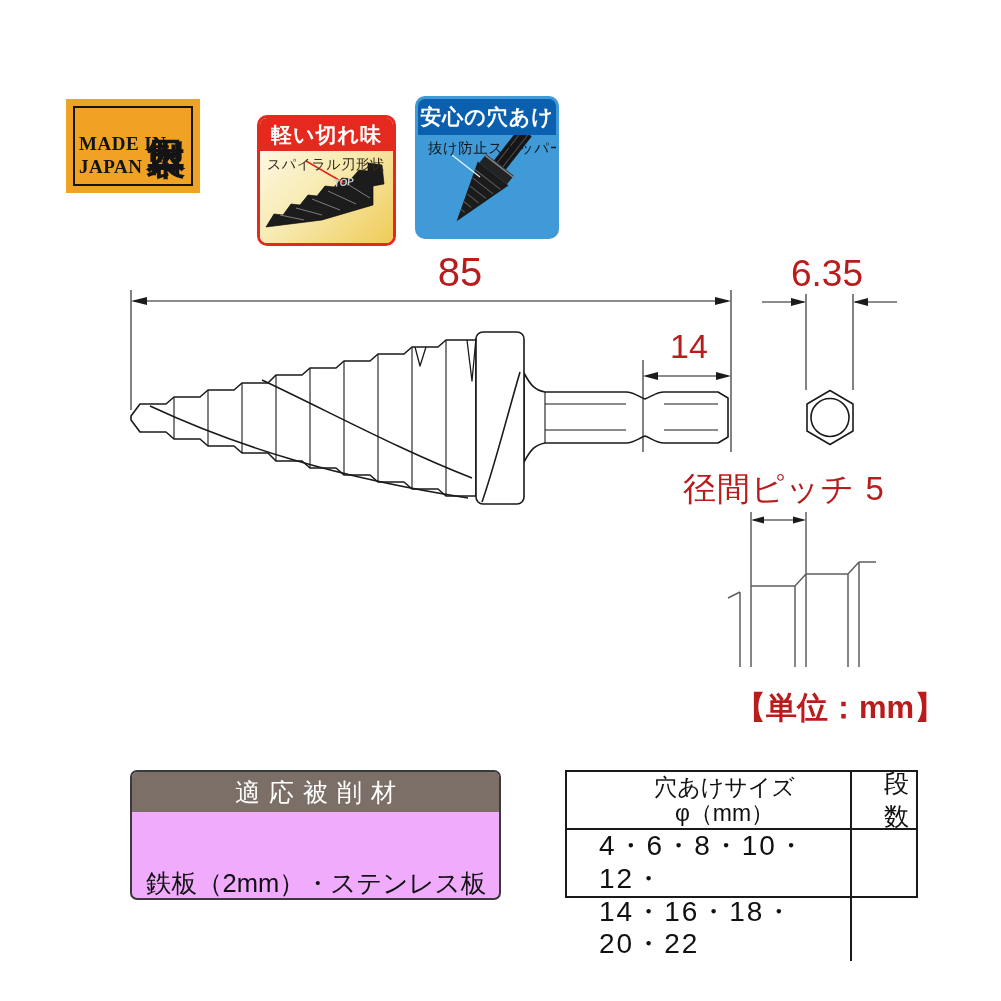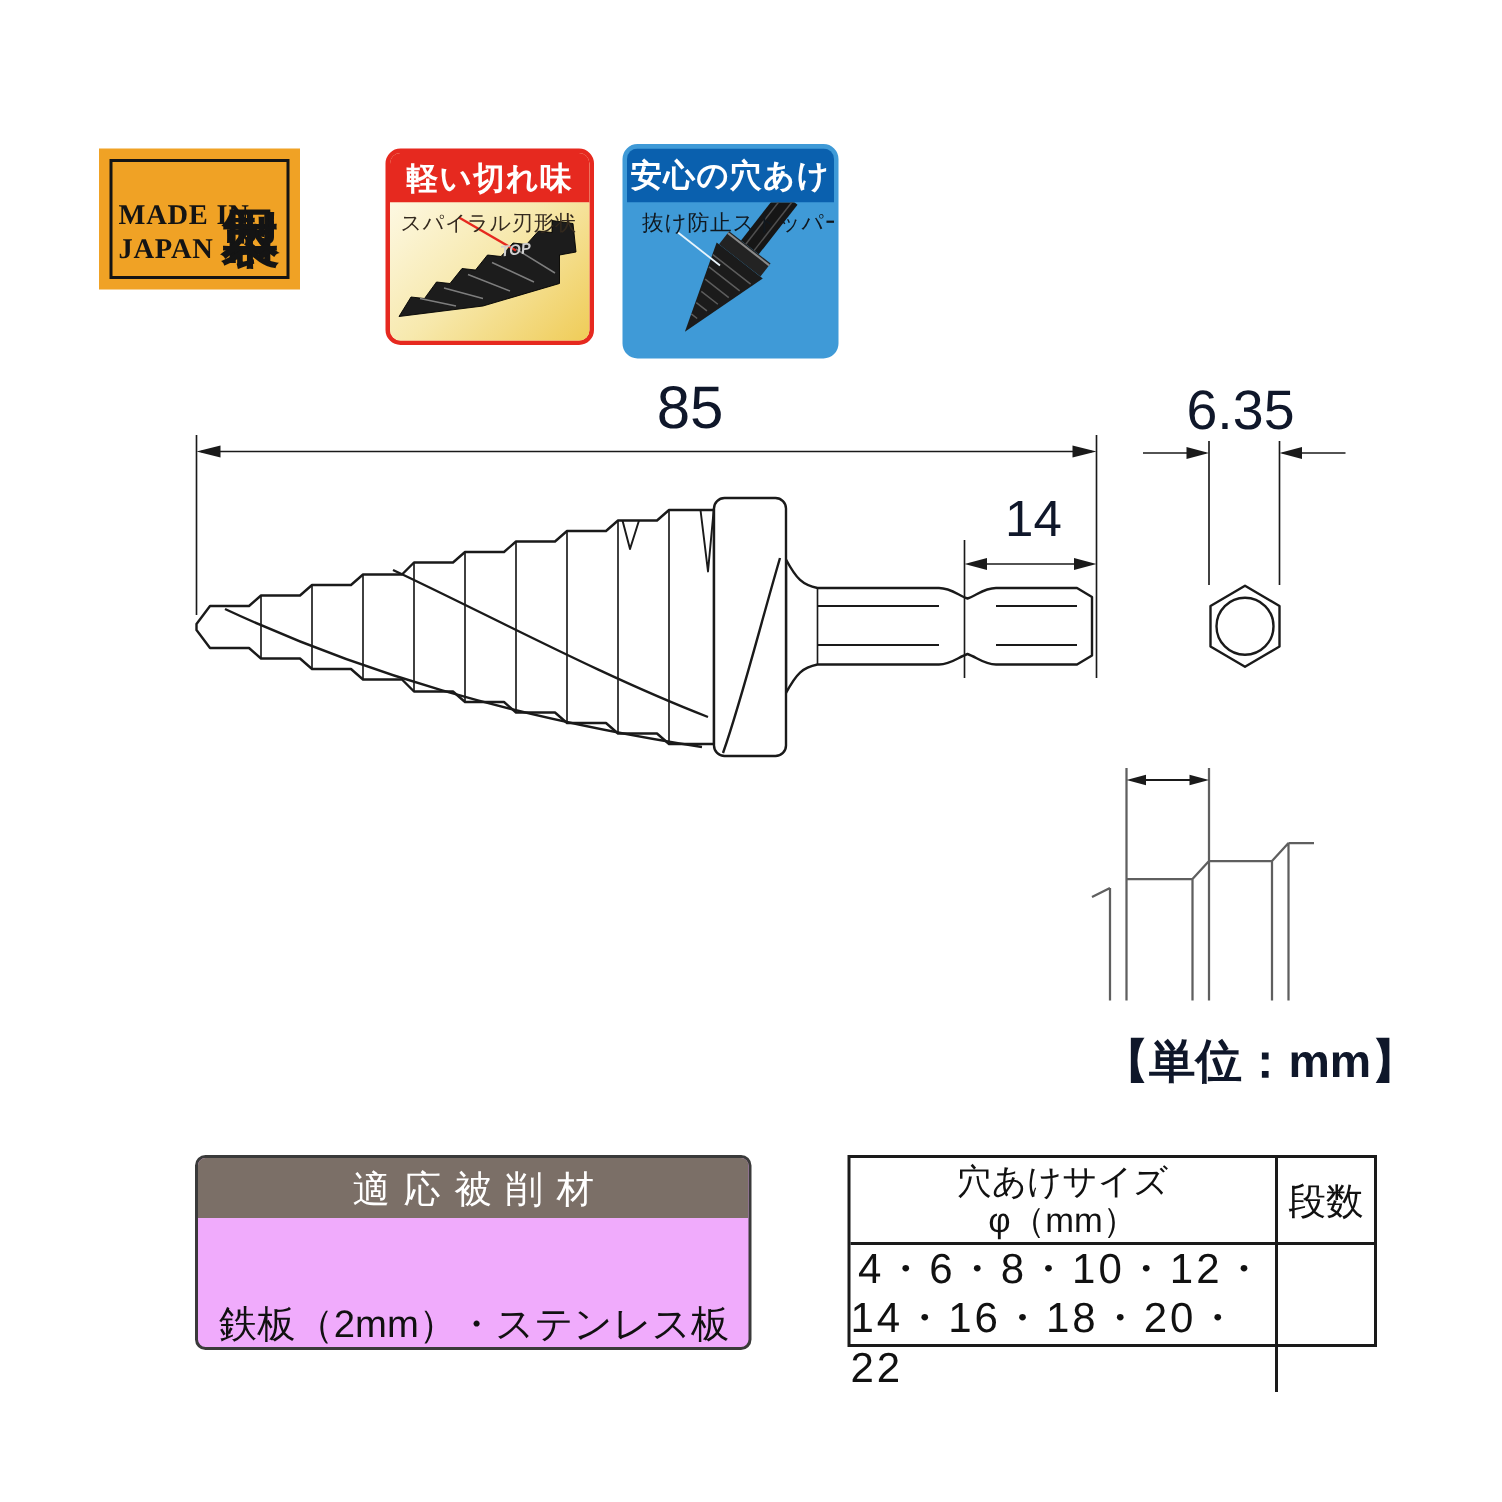--- a/index.html
+++ b/index.html
@@ -12,58 +12,58 @@
     background:#F0A225; }
   .badge-japan .inner-border { position:absolute; inset:7px; border:2.5px solid #141414; }
   .badge-japan .jp-vertical { position:absolute; top:10px; right:14px; height:118px;
     writing-mode:vertical-rl; text-orientation:upright;
     font-family:"Liberation Serif", serif; font-weight:700; font-size:39px; line-height:1;
     color:#141414; letter-spacing:0; }
   .badge-japan .en { position:absolute; left:13px; bottom:14px;
     font-family:"Liberation Serif", serif; font-size:19px; font-weight:600; color:#141414;
     line-height:1.25; letter-spacing:0.5px; white-space:nowrap; }
 
-  .badge-sharp { position:absolute; left:257px; top:99px; width:139px; height:131px;
+  .badge-sharp { position:absolute; left:257px; top:115px; width:139px; height:131px;
     border:3px solid #E6291F; border-radius:10px; overflow:hidden; background:#FBF2CF; }
   .badge-sharp .hdr { height:33px; background:#E6291F; color:#fff; font-size:21px; font-weight:700;
     display:flex; align-items:center; justify-content:center; letter-spacing:1px; }
   .badge-sharp .bdy { position:relative; height:95px;
     background:linear-gradient(135deg,#FDF8E2 0%,#F7E9AE 45%,#EFCB55 100%); }
   .badge-sharp .cap { position:absolute; left:7px; top:5px; font-size:14px; color:#33291e;
     letter-spacing:0.5px; white-space:nowrap; }
 
   .badge-safe { position:absolute; left:415px; top:96px; width:144px; height:143px;
     border:3px solid #3F9AD7; border-radius:10px; overflow:hidden; background:#3F9AD7; }
   .badge-safe .hdr { height:36px; background:#0A60AE; color:#fff; font-size:21px; font-weight:700;
     display:flex; align-items:center; justify-content:center; letter-spacing:1px; }
   .badge-safe .bdy { position:relative; height:99px; background:#3F9AD7; }
   .badge-safe .cap { position:absolute; left:10px; top:4px; font-size:14.5px; color:#10181f;
     letter-spacing:0.5px; white-space:nowrap; }
 
   
   .draw-svg { position:absolute; left:0; top:0; width:1001px; height:1001px; }
-  .dim-label { position:absolute; color:#0f172a; white-space:nowrap; }
+  .dim-label { position:absolute; color:#b91c1c; white-space:nowrap; }
   .lbl-85   { left:410px; top:250px; width:100px; text-align:center; font-size:40px; }
   .lbl-635  { left:767px; top:253px; width:120px; text-align:center; font-size:37px; }
   .lbl-14   { left:649px; top:327px; width:80px;  text-align:center; font-size:34px; }
   .lbl-pitch{ left:683px; top:467px; font-size:33px; letter-spacing:1px; }
   .lbl-unit { left:735px; top:687px; width:182px; text-align:right; font-size:31px; font-weight:700; }
 
   
   .mat-table { position:absolute; left:130px; top:770px; width:371px; height:130px;
     border:2px solid #3a3a3a; border-radius:7px; overflow:hidden; background:#f0abfc; }
   .mat-table .hd { height:40px; background:#7B6F67; color:#fff; font-size:25px;
     display:flex; align-items:center; justify-content:center; letter-spacing:9px; padding-left:9px; }
   .mat-table .bd { padding:7px 6px 0 14px; font-size:25.5px; line-height:1.32; color:#111;margin-top:48px; }
 
   .size-table { position:absolute; left:565px; top:770px; width:353px; height:128px;
     border:2px solid #1a1a1a; background:#fff;
     display:grid; grid-template-columns:285px 1fr; grid-template-rows:58px 1fr; }
   .size-table .cell { display:flex; flex-direction:column; align-items:center; justify-content:center;
-    color:#111; }
+    color:#111;padding-left:32px; }
   .size-table .c-tl { border-right:2px solid #1a1a1a; border-bottom:2px solid #1a1a1a; }
   .size-table .c-tr { border-bottom:2px solid #1a1a1a; }
   .size-table .c-bl { border-right:2px solid #1a1a1a; }
   .size-hd1 { font-size:23px; line-height:1.15; }
   .size-hd2 { font-size:23px; line-height:1.15;text-align:center; }
   .steps-hd { font-size:25px; }
   .sizes-line { font-size:28px; line-height:1.17; letter-spacing:2px; }
   .steps-val { font-size:30px; }
 </style>
 </head>
@@ -175,20 +175,21 @@
       </g>
       <line x1="754" y1="520" x2="803" y2="520" stroke-width="1.2"></line>
       <polygon points="751,520 764,516.5 764,523.5" fill="#1a1a1a" stroke="none"></polygon>
       <polygon points="806,520 793,516.5 793,523.5" fill="#1a1a1a" stroke="none"></polygon>
     </g>
   </svg>
 
   <div class="dim-label lbl-85">85</div>
   <div class="dim-label lbl-635">6.35</div>
   <div class="dim-label lbl-14">14</div>
+  <div class="dim-label lbl-pitch">径間ピッチ 5</div>
   <div class="dim-label lbl-unit">【単位：mm】</div>
 
   <div class="mat-table">
     <div class="hd">適応被削材</div>
     <div class="bd">
       <div>鉄板（2mm）・ステンレス板（1mm）・</div>
       <div>プラスチック・木材 など</div>
     </div>
   </div>
 

